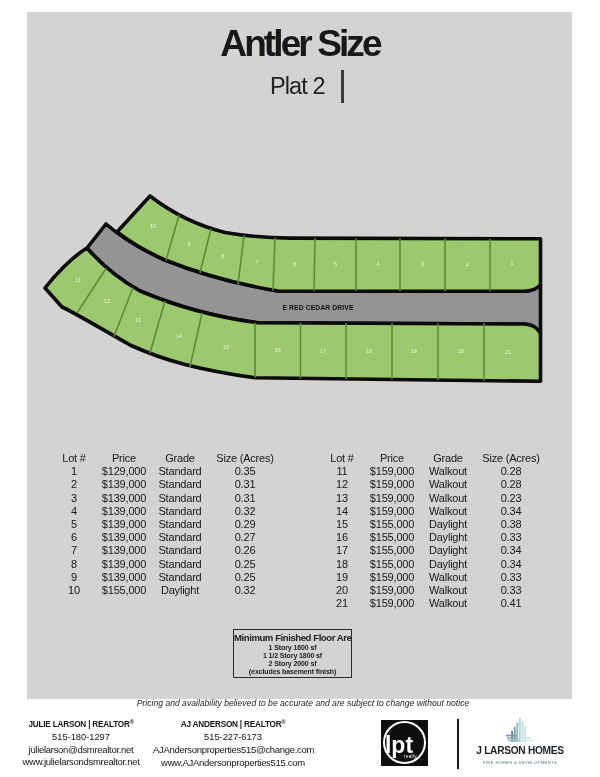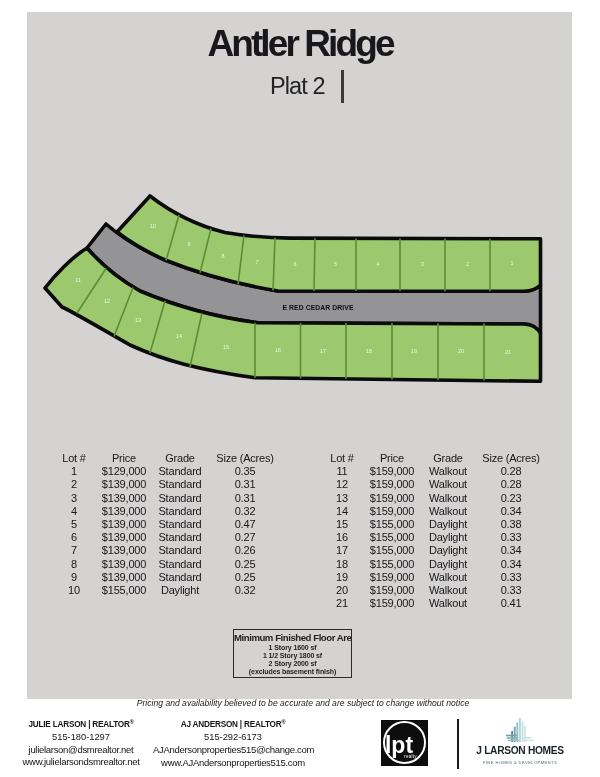--- a/index.html
+++ b/index.html
@@ -5,21 +5,21 @@
   html,body{margin:0;padding:0;}
   body{width:600px;height:777px;position:relative;background:#ffffff;overflow:hidden;
        font-family:"Liberation Sans", sans-serif;}
   .abs{position:absolute;}
 </style>
 </head>
 <body>
 
 <div class="abs" style="left:27px;top:12px;width:545px;height:687px;background:#d4d3d1;"></div>
 
-<div class="abs" style="left:0;top:23px;width:600px;text-align:center;font-size:37px;font-weight:bold;color:#18181c;letter-spacing:-2.9px;">Antler Ridge</div>
+<div class="abs" style="left:0;top:23px;width:600px;text-align:center;font-size:37px;font-weight:bold;color:#18181c;letter-spacing:-2.9px;">Antler Size</div>
 
 <div class="abs" style="left:0;top:68px;width:600px;height:36px;display:flex;align-items:center;justify-content:center;font-size:23.5px;color:#222226;letter-spacing:-0.9px;padding-left:7px;">
   <span style="margin-right:16.5px;">Plat 2</span>
   <span style="width:3px;height:33px;background:#3a3a3e;"></span>
 </div>
 
 <svg class="abs" style="left:0;top:0;" width="600" height="777" viewBox="0 0 600 777">
 
   <g>
     <path d="M106,224 C122,238 140,249 165,260 C195,272 230,283 278,291 L524,291.3 C532,291 537,288.5 540.5,285 L540.5,333.5 C537,327 532,324.3 524,324 L258,322.8 C210,316.5 172,304.5 140,291 C115,277 100,263 87,248 Z" fill="#949497" stroke="#0b0b0b" stroke-width="3.6" stroke-linejoin="round"></path>
@@ -103,21 +103,21 @@
       <span>$139,000</span>
       <span>Standard</span>
       <span>0.31</span>
     <span>4</span>
       <span>$139,000</span>
       <span>Standard</span>
       <span>0.32</span>
     <span>5</span>
       <span>$139,000</span>
       <span>Standard</span>
-      <span>0.47</span>
+      <span>0.29</span>
     <span>6</span>
       <span>$139,000</span>
       <span>Standard</span>
       <span>0.27</span>
     <span>7</span>
       <span>$139,000</span>
       <span>Standard</span>
       <span>0.26</span>
     <span>8</span>
       <span>$139,000</span>
@@ -196,21 +196,21 @@
 
 <div class="abs" style="left:11px;top:719px;width:140px;text-align:center;color:#141414;">
   <div style="font-size:8.2px;font-weight:bold;letter-spacing:-0.2px;">JULIE LARSON | REALTOR<span style="font-size:5.5px;vertical-align:2.5px;">®</span></div>
   <div style="font-size:9.3px;margin-top:3px;">515-180-1297</div>
   <div style="font-size:9.5px;margin-top:2px;letter-spacing:-0.3px;">julielarson@dsmrealtor.net</div>
   <div style="font-size:9.5px;margin-top:1.6px;letter-spacing:-0.3px;">www.julielarsondsmrealtor.net</div>
 </div>
 
 <div class="abs" style="left:153px;top:719px;width:160px;text-align:center;color:#141414;">
   <div style="font-size:8.2px;font-weight:bold;letter-spacing:-0.2px;">AJ ANDERSON | REALTOR<span style="font-size:5.5px;vertical-align:2.5px;">®</span></div>
-  <div style="font-size:9.3px;margin-top:3px;">515-292-6173</div>
+  <div style="font-size:9.3px;margin-top:3px;">515-227-6173</div>
   <div style="font-size:9.5px;margin-top:2px;letter-spacing:-0.3px;">AJAndersonproperties515@change.com</div>
   <div style="font-size:9.5px;margin-top:2px;letter-spacing:-0.3px;">www.AJAndersonproperties515.com</div>
 </div>
 
 <div class="abs" style="left:381px;top:720px;width:47px;height:46px;background:#0d0d0d;">
   <div style="position:absolute;left:1.5px;top:1px;width:39px;height:39px;border:2.1px solid #ffffff;border-radius:50%;"></div>
   <div style="position:absolute;left:0;top:12px;width:36px;text-align:center;color:#fff;font-size:23px;font-weight:bold;letter-spacing:0px;">lpt</div>
   <div style="position:absolute;left:12px;top:33.5px;width:35px;text-align:center;color:#fff;font-size:4.5px;letter-spacing:0.3px;">realty</div>
 </div>
 

